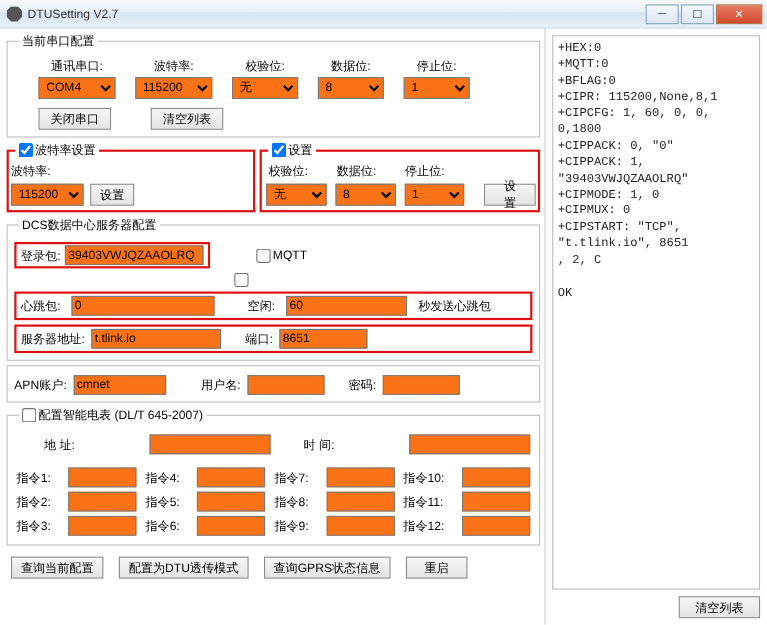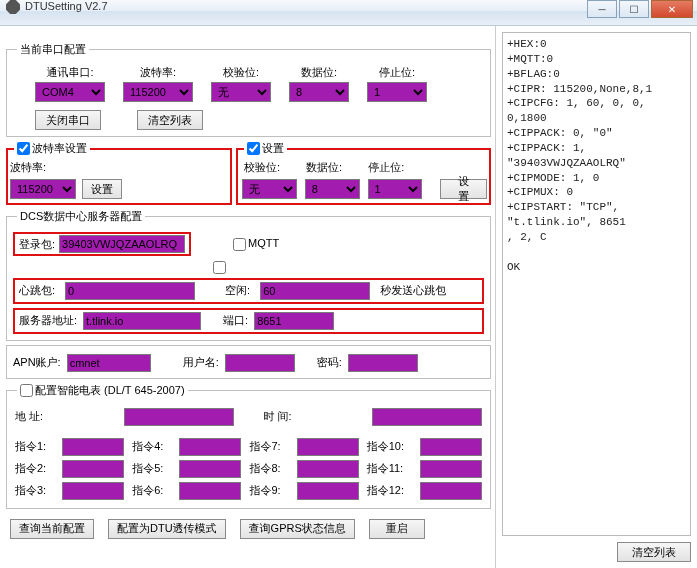--- a/index.html
+++ b/index.html
@@ -9,20 +9,21 @@
   background: #fff;
   width: 697px;
   height: 568px;
   overflow: hidden;
 }
 .titlebar {
   height: 26px;
   background: linear-gradient(to bottom, #f6f9fc 0%, #e6eef7 45%, #d6e3f0 46%, #e8f0f8 100%);
   border-bottom: 1px solid #b9c9d9;
   display: flex;
+  align-items: center;
   padding: 0 4px 0 6px;
   color: #333;
 }
 .titlebar .icon {
   width: 14px; height: 14px;
   margin-right: 5px;
   background: #555;
   clip-path: polygon(30% 0, 70% 0, 100% 30%, 100% 70%, 70% 100%, 30% 100%, 0 70%, 0 30%);
 }
 .titlebar .title { flex: 1; }
@@ -34,21 +35,21 @@
   display: flex; align-items: center; justify-content: center;
   font-size: 10px; margin-left: 2px;
 }
 .winbtn.close { background: linear-gradient(to bottom,#e67a63,#d14a2e); color:#fff; border-color:#a63; width:42px; }
 .content {
   display: flex;
   height: calc(100% - 26px);
 }
 .leftpane {
   width: 495px;
-  padding: 16px 4px 4px 6px;
+  padding: 4px 4px 4px 6px;
   background: #fff;
   overflow: hidden;
 }
 .rightpane {
   flex: 1;
   border-left: 1px solid #ccc;
   padding: 6px 6px 4px 6px;
   background: #fff;
   display: flex;
   flex-direction: column;
@@ -64,21 +65,21 @@
   padding: 0 3px;
   margin-left: 4px;
 }
 .row { display: flex; align-items: center; gap: 6px; }
 .col { display: flex; flex-direction: column; align-items: center; gap: 2px; }
 label.lbl { font-size: 11px; }
 select, input[type=text] {
   font-size: 11px;
   height: 18px;
   border: 1px solid #7a7a7a;
-  background: #a21caf;
+  background: #f97316;
   padding: 0 2px;
 }
 select { height: 20px; }
 .btn {
   height: 20px;
   font-size: 11px;
   background: linear-gradient(to bottom,#f6f6f6,#e3e3e3);
   border: 1px solid #8a8a8a;
   padding: 0 10px;
   display: inline-flex;
@@ -99,20 +100,21 @@
   gap: 4px 8px;
   align-items: center;
   padding: 4px 2px;
 }
 .grid2 {
   display: grid;
   grid-template-columns: auto 110px auto 110px;
   gap: 14px 30px;
   align-items: center;
   padding: 4px 2px 8px 2px;
+  margin-left: 25px;
 }
 .rightlist {
   flex: 1;
   border: 1px solid #bbb;
   background: #fff;
   padding: 4px;
   font-family: "Courier New", monospace;
   font-size: 11px;
   line-height: 1.35;
   white-space: pre-wrap;

